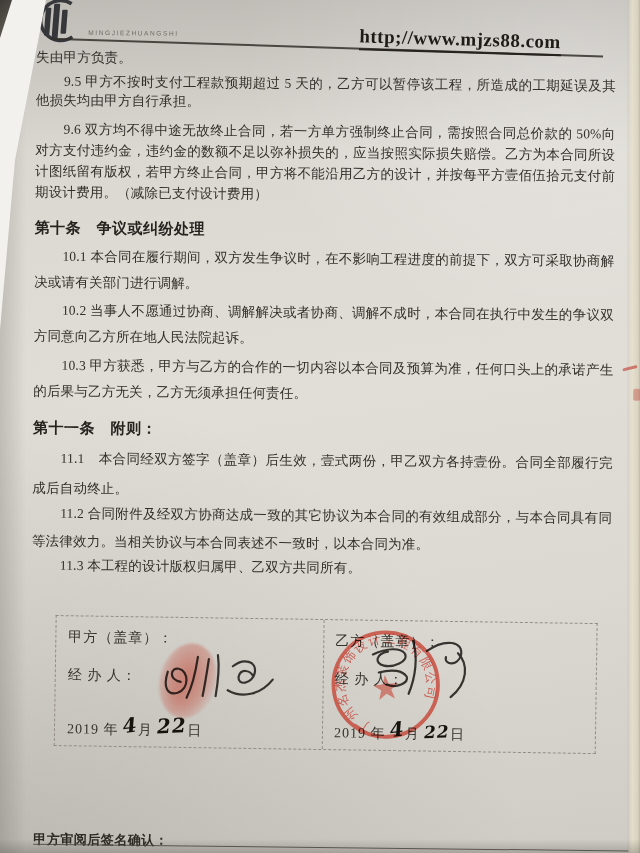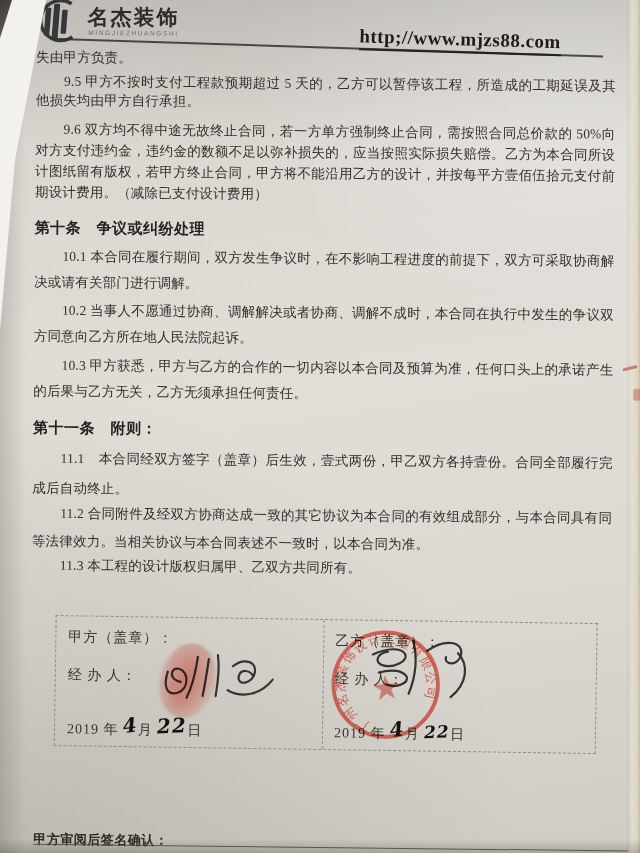--- a/index.html
+++ b/index.html
@@ -87,21 +87,20 @@
   <div class="content">
 
     <div class="brand-emblem">
       <svg width="46" height="46" viewBox="0 0 46 46">
         <path d="M38,5 A20,20 0 1,0 39,38" fill="none" stroke="#35373b" stroke-width="3.5"></path>
         <rect x="13" y="9" width="5.5" height="28" rx="1" fill="#35373b" transform="skewX(-4)"></rect>
         <rect x="21" y="5" width="6" height="36" rx="1" fill="#35373b" transform="skewX(-4)"></rect>
         <rect x="29.5" y="11" width="5.5" height="24" rx="1" fill="#35373b" transform="skewX(-4)"></rect>
       </svg>
     </div>
-    <div class="brand-name">名杰装饰</div>
     <div class="brand-sub">MINGJIEZHUANGSHI</div>
     <div class="head-rule"></div>
     <div class="site-url">http;//www.mjzs88.com</div>
 
     <div class="para" style="top:49px;">失由甲方负责。</div>
     <div class="para indent" style="top:75px;line-height:18.5px;">9.5 甲方不按时支付工程款预期超过 5 天的，乙方可以暂停该工程，所造成的工期延误及其他损失均由甲方自行承担。</div>
     <div class="para indent" style="top:121px;line-height:21px;">9.6 双方均不得中途无故终止合同，若一方单方强制终止合同，需按照合同总价款的 50%向对方支付违约金，违约金的数额不足以弥补损失的，应当按照实际损失赔偿。乙方为本合同所设计图纸留有版权，若甲方终止合同，甲方将不能沿用乙方的设计，并按每平方壹佰伍拾元支付前期设计费用。（减除已支付设计费用）</div>
 
     <div class="heading" style="top:221px;">第十条　争议或纠纷处理</div>
     <div class="para indent" style="top:246px;line-height:26px;">10.1 本合同在履行期间，双方发生争议时，在不影响工程进度的前提下，双方可采取协商解决或请有关部门进行调解。</div>

